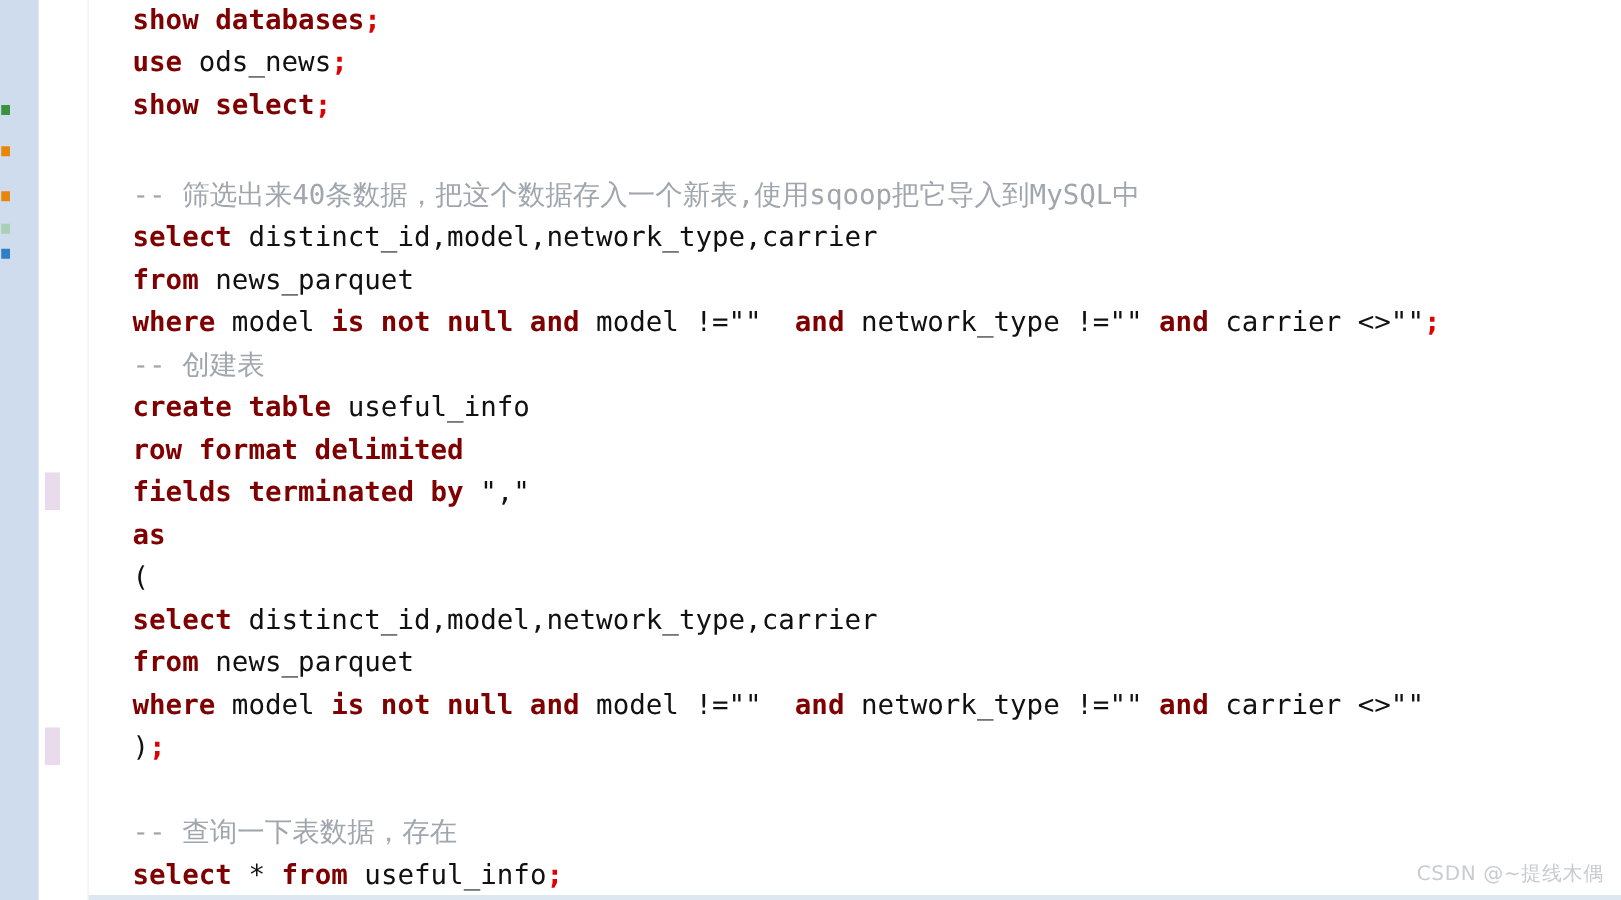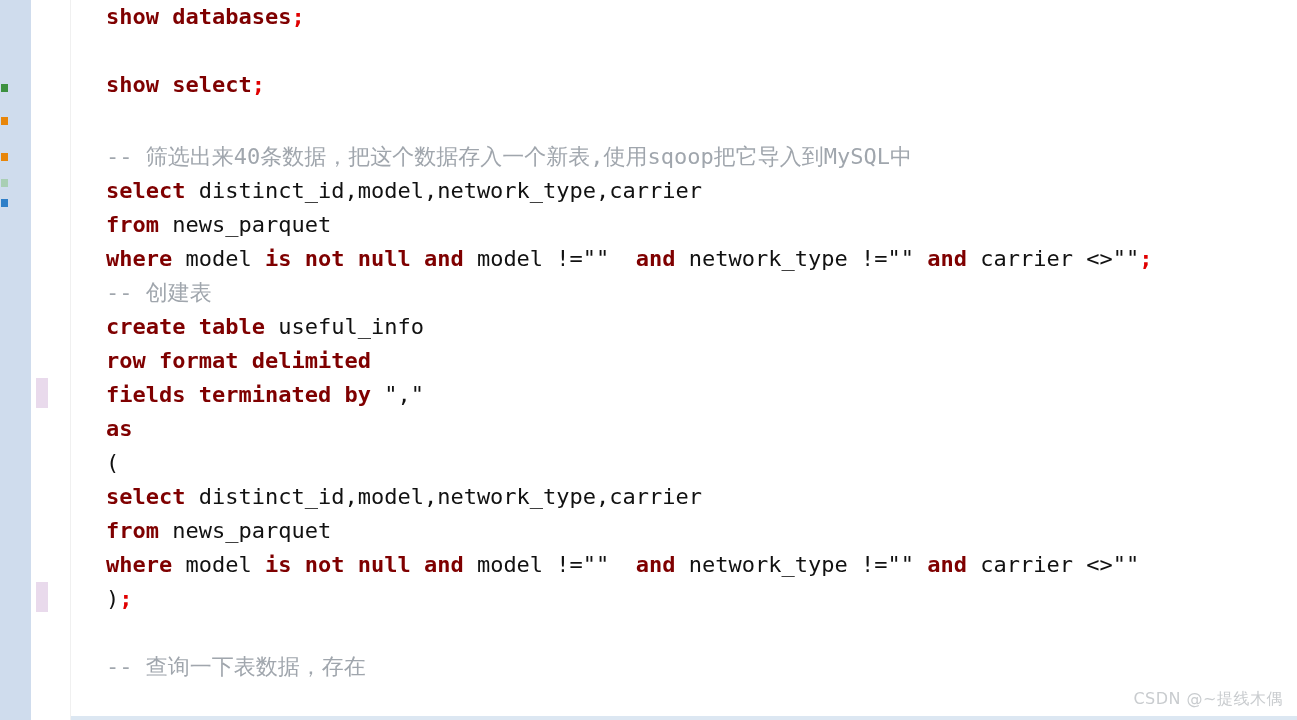--- a/index.html
+++ b/index.html
@@ -136,35 +136,37 @@
   <div class="icon-gutter"></div>
   <div id="change-blocks">
       <div class="change-block" style="top: 378px; height: 30px;"></div>
       <div class="change-block" style="top: 582px; height: 30px;"></div>
     </div>
 
   <div class="vert-rule"></div>
 
   <div class="code-area" id="code-area">
       <div class="code-line" style="top: 0px;"><span class="kw">show</span><span class="id"> </span><span class="kw">databases</span><span class="semi">;</span></div>
+      <div class="code-line" style="top: 34px;"><span class="kw">use</span><span class="id"> ods_news</span><span class="semi">;</span></div>
       <div class="code-line" style="top: 68px;"><span class="kw">show</span><span class="id"> </span><span class="kw">select</span><span class="semi">;</span></div>
       <div class="code-line" style="top: 140px;"><span class="cmt">-- 筛选出来40条数据，把这个数据存入一个新表,使用sqoop把它导入到MySQL中</span></div>
       <div class="code-line" style="top: 174px;"><span class="kw">select</span><span class="id"> distinct_id,model,network_type,carrier</span></div>
       <div class="code-line" style="top: 208px;"><span class="kw">from</span><span class="id"> news_parquet</span></div>
       <div class="code-line" style="top: 242px;"><span class="kw">where</span><span class="id"> model </span><span class="kw">is not null and</span><span class="id"> model !=""  </span><span class="kw">and</span><span class="id"> network_type !="" </span><span class="kw">and</span><span class="id"> carrier &lt;&gt;""</span><span class="semi">;</span></div>
       <div class="code-line" style="top: 276px;"><span class="cmt">-- 创建表</span></div>
       <div class="code-line" style="top: 310px;"><span class="kw">create table</span><span class="id"> useful_info</span></div>
       <div class="code-line" style="top: 344px;"><span class="kw">row format delimited</span></div>
       <div class="code-line" style="top: 378px;"><span class="kw">fields terminated by</span><span class="id"> </span><span class="str">","</span></div>
       <div class="code-line" style="top: 412px;"><span class="kw">as</span></div>
       <div class="code-line" style="top: 446px;"><span class="punc">(</span></div>
       <div class="code-line" style="top: 480px;"><span class="kw">select</span><span class="id"> distinct_id,model,network_type,carrier</span></div>
       <div class="code-line" style="top: 514px;"><span class="kw">from</span><span class="id"> news_parquet</span></div>
       <div class="code-line" style="top: 548px;"><span class="kw">where</span><span class="id"> model </span><span class="kw">is not null and</span><span class="id"> model !=""  </span><span class="kw">and</span><span class="id"> network_type !="" </span><span class="kw">and</span><span class="id"> carrier &lt;&gt;""</span></div>
       <div class="code-line" style="top: 582px;"><span class="punc">)</span><span class="semi">;</span></div>
       <div class="code-line" style="top: 616px;">&nbsp;</div>
       <div class="code-line" style="top: 650px;"><span class="cmt">-- 查询一下表数据，存在</span></div>
+      <div class="code-line" style="top: 684px;"><span class="kw">select</span><span class="id"> * </span><span class="kw">from</span><span class="id"> useful_info</span><span class="semi">;</span></div>
     </div>
 
   <div class="bottom-accent"></div>
 
   <div class="watermark">CSDN @~提线木偶</div>
 </div>
 
 </body></html>

